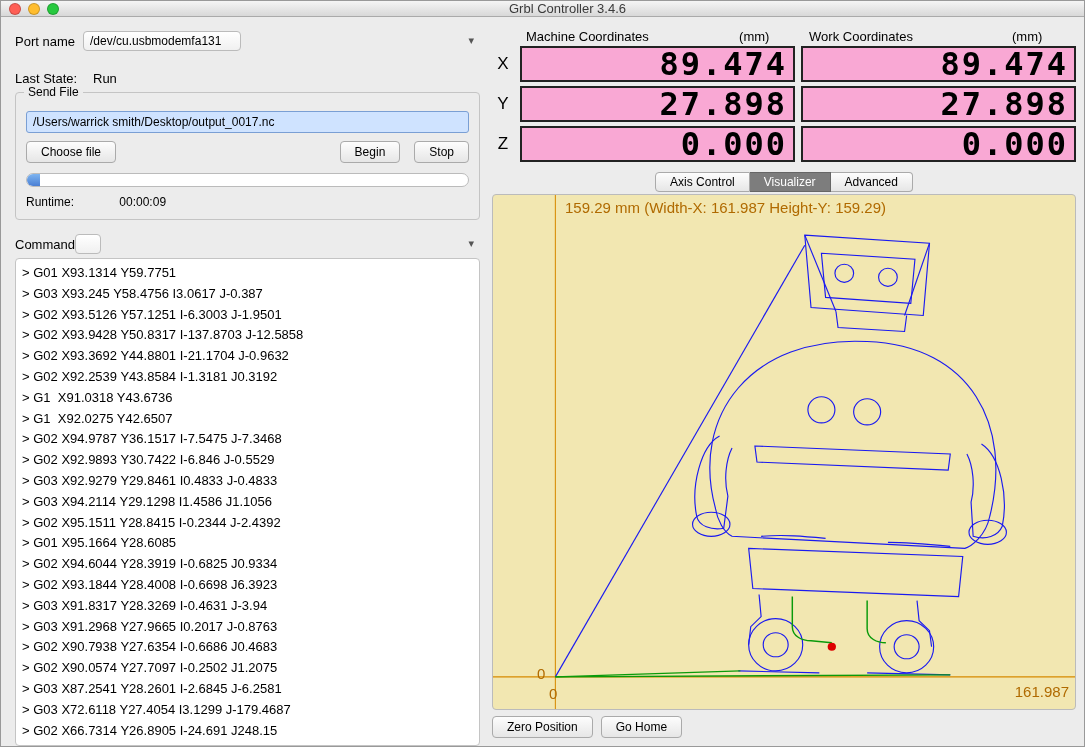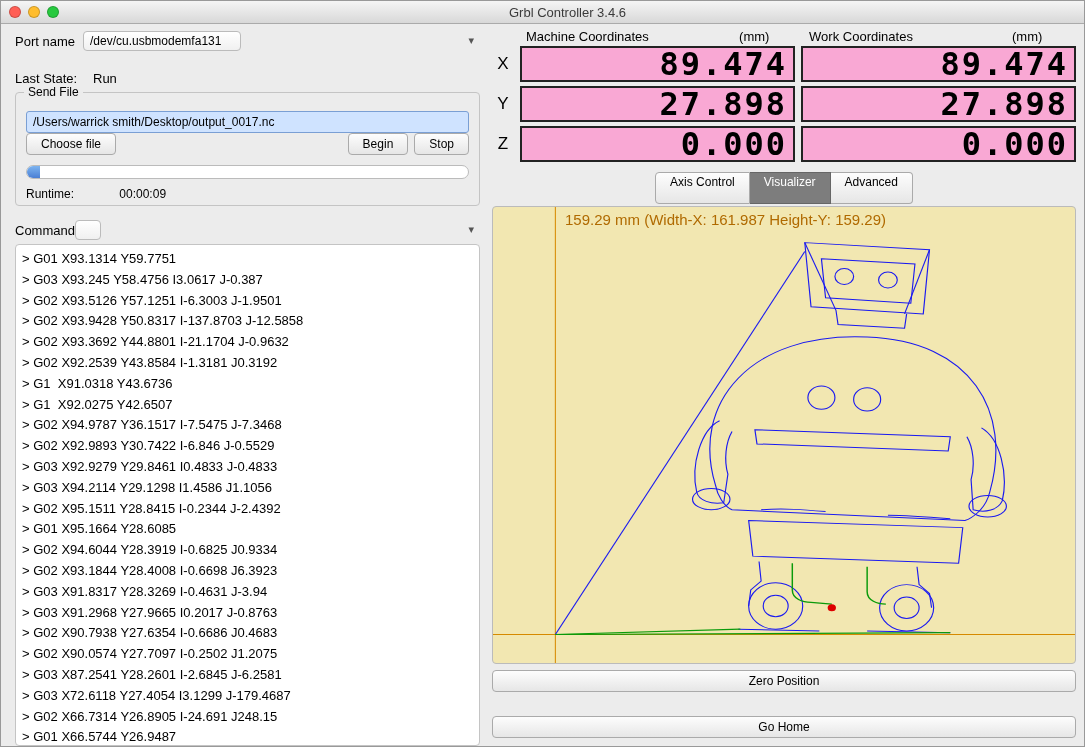--- a/index.html
+++ b/index.html
@@ -1,66 +1,66 @@
 <!DOCTYPE html>
 <html><head>
 <meta charset="utf-8">
 <style>
 * { box-sizing: border-box; margin: 0; padding: 0; }
 body { font-family: "Lucida Grande", Helvetica, Arial, sans-serif; font-size: 13px; background: #ececec; color: #000; }
 .window { width: 1085px; height: 747px; background: #ececec; position: relative; border: 1px solid #999; }
-.titlebar { height: 23px; background: linear-gradient(#f5f5f5,#d8d8d8); border-bottom: 1px solid #aaa; display: flex; align-items: center; padding: 0 8px; }
+.titlebar { height: 16px; background: linear-gradient(#f5f5f5,#d8d8d8); border-bottom: 1px solid #aaa; display: flex; align-items: center; padding: 0 8px; }
 .tlights { display: flex; gap: 7px; }
 .tlight { width: 12px; height: 12px; border-radius: 50%; border: 1px solid rgba(0,0,0,.2); }
 .tred { background: #ff5f56; }
 .tyel { background: #ffbd2e; }
 .tgrn { background: #27c93f; }
 .ttitle { flex: 1; text-align: center; font-size: 13px; color: #3a3a3a; }
 .content { position: absolute; top: 22px; left: 0; right: 0; bottom: 0; display: flex; }
 .left { width: 485px; padding: 8px 6px 0 14px; display: flex; flex-direction: column; }
 .right { flex: 1; padding: 6px 8px 8px 6px; display: flex; flex-direction: column; }
 .row { display: flex; align-items: center; gap: 8px; margin-bottom: 6px; }
 .label { font-size: 13px; }
 select, .combo { flex: 1; height: 20px; border: 1px solid #bbb; border-radius: 4px; background: linear-gradient(#fff,#f0f0f0); font-size: 12px; padding: 0 18px 0 6px; appearance: none; position: relative; }
 .combo-wrap { position: relative; flex: 1; }
 .combo-wrap::after { content: "▾"; position: absolute; right: 6px; top: 3px; font-size: 11px; color: #555; pointer-events: none; }
 .spin-wrap { position: relative; width: 160px; }
 .spin-wrap::after { content: "⇅"; position: absolute; right: 6px; top: 3px; font-size: 11px; color: #888; pointer-events: none; }
 .btn { height: 22px; border: 1px solid #aaa; border-radius: 4px; background: linear-gradient(#fdfdfd,#e6e6e6); font-size: 12px; padding: 0 14px; cursor: pointer; }
 .btn-reset { width: 172px; height: 24px; background: #f86d4f; border: 1px solid #c04a34; font-size: 13px; }
-.groupbox { border: 1px solid #c4c4c4; border-radius: 4px; padding: 18px 10px 4px 10px; position: relative; margin-bottom: 6px; }
+.groupbox { border: 1px solid #c4c4c4; border-radius: 4px; padding: 18px 10px 10px 10px; position: relative; margin-bottom: 6px; }
 .groupbox .gtitle { position: absolute; top: -1px; left: 8px; font-size: 12px; background: #ececec; padding: 0 4px; transform: translateY(-50%); }
 input[type=text] { height: 22px; border: 1px solid #7a9fd4; border-radius: 3px; padding: 0 6px; font-size: 12px; width: 100%; }
-.filerow { display: flex; gap: 6px; margin-top: 0; }
+.filerow { display: flex; gap: 14px; margin-top: 8px; }
 .filerow .btn { flex: 0 0 auto; }
 .filerow .spacer { flex: 1; }
 .progress { height: 14px; border: 1px solid #bbb; border-radius: 7px; background: #fff; margin-top: 10px; overflow: hidden; position: relative; }
 .progress .bar { height: 100%; width: 3%; background: linear-gradient(#7db4f0,#4a7fd4); }
 .runtime { font-size: 12px; margin-top: 8px; }
 .runtime span:first-child { display: inline-block; width: 90px; }
 .cmdrow { display: flex; align-items: center; margin: 8px 0 4px 0; }
 .log { flex: 1; border: 1px solid #c4c4c4; border-radius: 4px; background: #fff; padding: 4px 6px; font-family: "Lucida Grande", sans-serif; font-size: 13px; overflow: hidden; white-space: pre; line-height: 1.6; }
 .coord-header { display: flex; font-size: 13px; padding: 0 4px 2px 4px; }
 .coord-header .mc { flex: 1.05; text-align: left; padding-left: 30px;}
 .coord-header .mm1 { width: 60px; }
 .coord-header .wc { flex: 1; text-align: left; padding-left: 10px;}
 .coord-header .mm2 { width: 60px; }
 .coord-row { display: flex; align-items: stretch; gap: 6px; margin-bottom: 4px; }
 .axis { width: 22px; display: flex; align-items: center; justify-content: center; font-size: 17px; }
 .lcd { flex: 1; border: 2px solid #222; background: #f9a8d4; height: 36px; font-family: monospace; font-size: 32px; letter-spacing: 2px; text-align: right; padding: 0 6px; line-height: 32px; font-weight: bold; }
 .tabs { display: flex; justify-content: center; margin-top: 6px; }
-.tab { border: 1px solid #aaa; background: linear-gradient(#fdfdfd,#e6e6e6); height: 32px; font-size: 12px; padding: 0 14px; line-height: 18px; cursor: pointer; }
+.tab { border: 1px solid #aaa; background: linear-gradient(#fdfdfd,#e6e6e6); height: 20px; font-size: 12px; padding: 0 14px; line-height: 18px; cursor: pointer; }
 .tab:first-child { border-radius: 4px 0 0 4px; }
 .tab:last-child { border-radius: 0 4px 4px 0; border-left: none; }
 .tab.middle { border-left: none; }
 .tab.active { background: #7d7d7d; color: #fff; border-color: #666; }
 .viz { flex: 1; border: 1px solid #bbb; border-radius: 4px; background: #f2e7b1; margin-top: 2px; position: relative; overflow: hidden; }
 .viz-text { position: absolute; font-size: 15px; color: #b06a00; }
 #viz-svg { position:absolute; inset:0; width:100%; height:100%; }
-.botrow { display: flex; gap: 24px; margin-top: 6px; flex-direction: column; }
+.botrow { display: flex; gap: 8px; margin-top: 6px; }
 </style>
 </head>
 <body>
 
 <div class="window">
   <div class="titlebar">
     <div class="tlights">
       <div class="tlight tred"></div>
       <div class="tlight tyel"></div>
       <div class="tlight tgrn"></div>

